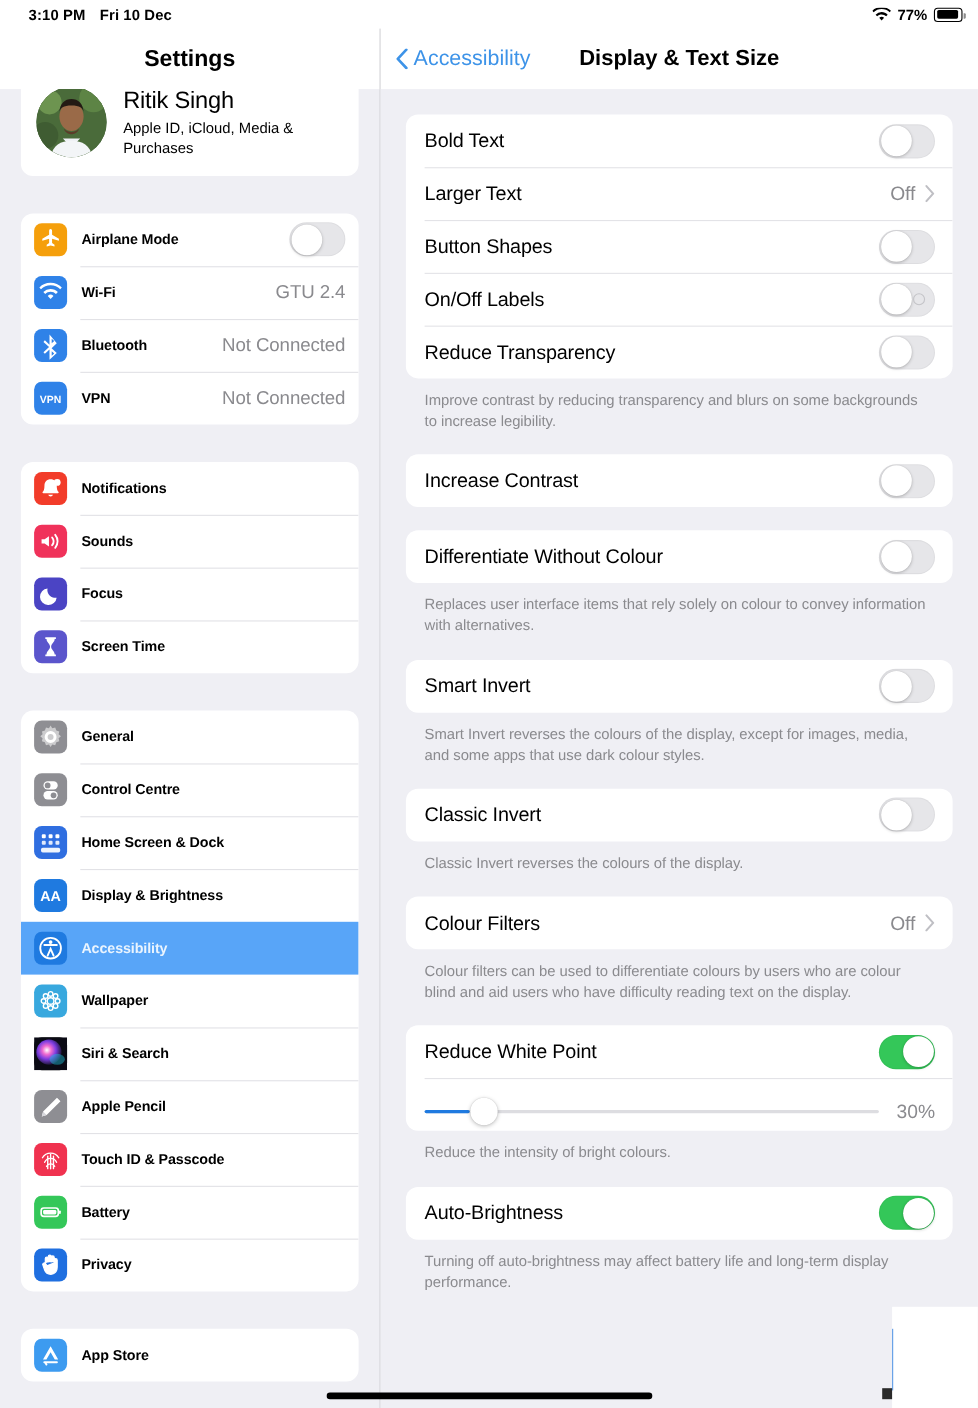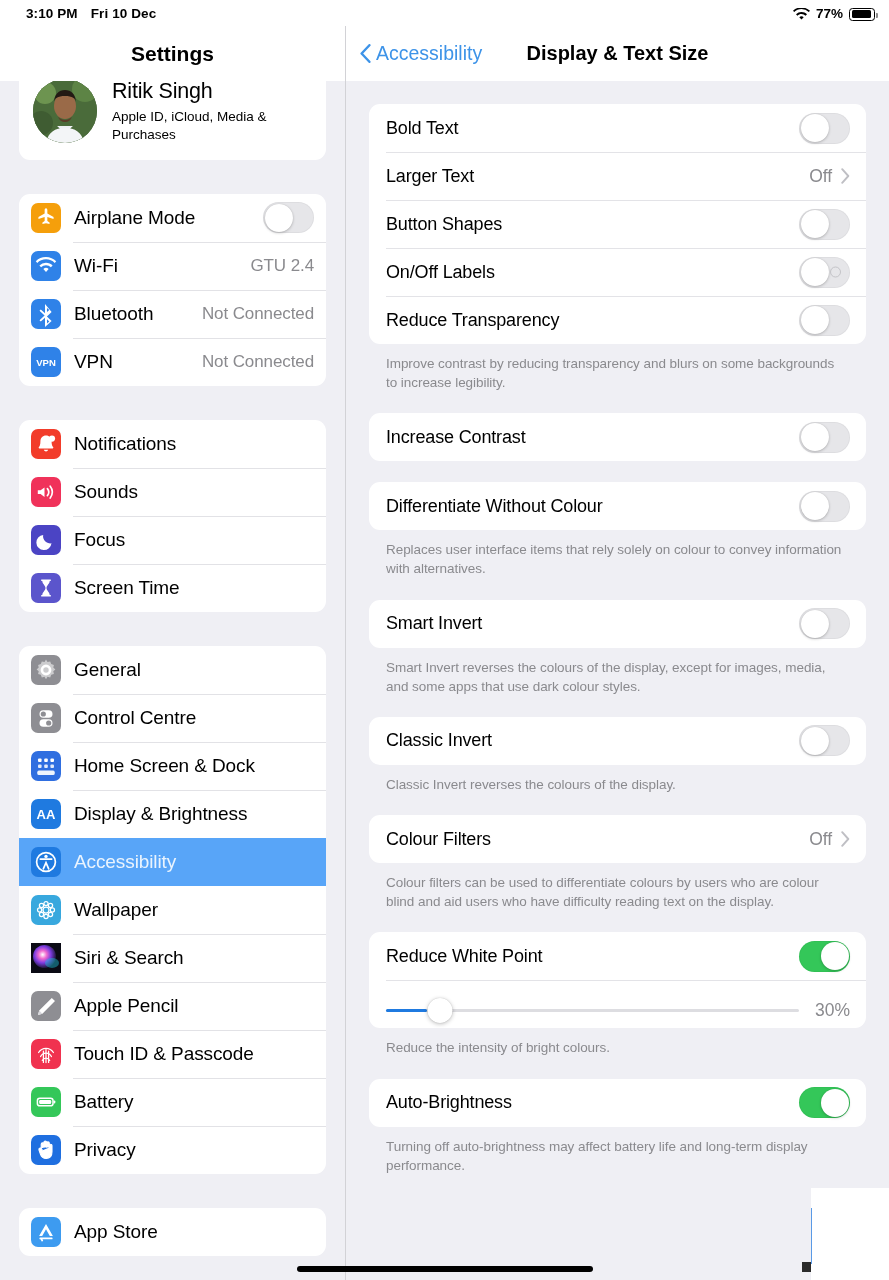--- a/index.html
+++ b/index.html
@@ -14,21 +14,21 @@
   
   .statusbar {
     height: 26px; flex: 0 0 26px;
     display: flex; align-items: center;
     padding: 0 14px 0 26px;
     font-size: 13.5px; font-weight: 600; color:#000;
     background:#ffffff;
   }
   .sb-time { letter-spacing: 0.1px; }
   .sb-date { margin-left: 13px; letter-spacing: 0.1px; }
-  .sb-right { margin-left:auto; display:flex; align-items:flex-end; gap:6px; }
+  .sb-right { margin-left:auto; display:flex; align-items:center; gap:6px; }
   .sb-pct { font-size:13.5px; font-weight:600; }
   .wifi-ico { width:17px; height:13px; display:block; }
   .batt { width:26px; height:13px; border:1.4px solid #000; border-radius:3.5px; position:relative; display:flex; align-items:center; }
   .batt::after { content:""; position:absolute; right:-4px; top:4px; width:2px; height:5px; background:#000; border-radius:0 1px 1px 0; opacity:.45; }
   .batt-fill { height:8px; background:#000; border-radius:1.5px; margin-left:1.6px; }
 
   
   .navrow { height: 55px; flex:0 0 55px; display:flex; background:#ffffff; }
   .nav-left {
     width: 346px; flex:0 0 346px;
@@ -75,21 +75,21 @@
   .row {
     display:flex; align-items:center; min-height:48px;
     padding: 0 12px; gap:13px; cursor:pointer; position:relative;
   }
   .row + .row::before {
     content:""; position:absolute; left:54px; right:0; top:0; height:1px; background:#e2e2e6;
   }
   .row.sel + .row::before, .row.sel::before { background:transparent; }
   .ico { width:30px; height:30px; border-radius:7px; flex:0 0 30px; display:flex; align-items:center; justify-content:center; }
   .ico svg { display:block; }
-  .row-label { font-size:19px; color:#000; letter-spacing:-0.1px; }
+  .row-label { font-size:13px; color:#000; letter-spacing:-0.1px;font-weight:bold; }
   .row-value { margin-left:auto; font-size:17px; color:#8a8a8e; letter-spacing:-0.1px; }
   .row.sel { background:#58a5f8; border-radius:0; }
   .row.sel .row-label { color:#eaf4fe; }
 
   
   .tog {
     margin-left:auto; width:51px; height:31px; border-radius:16px;
     background:#e6e6e9; position:relative; flex:0 0 51px; cursor:pointer;
     box-shadow: inset 0 0 0 1px rgba(0,0,0,0.035);
   }

